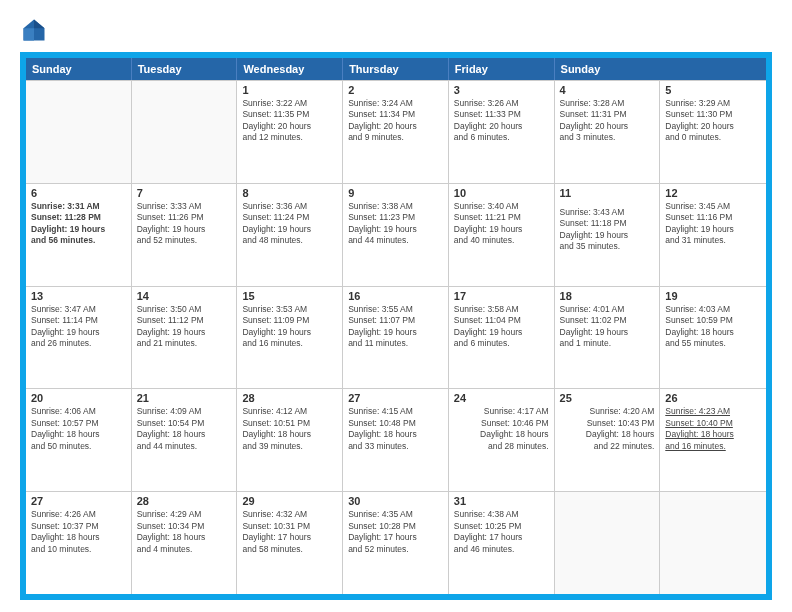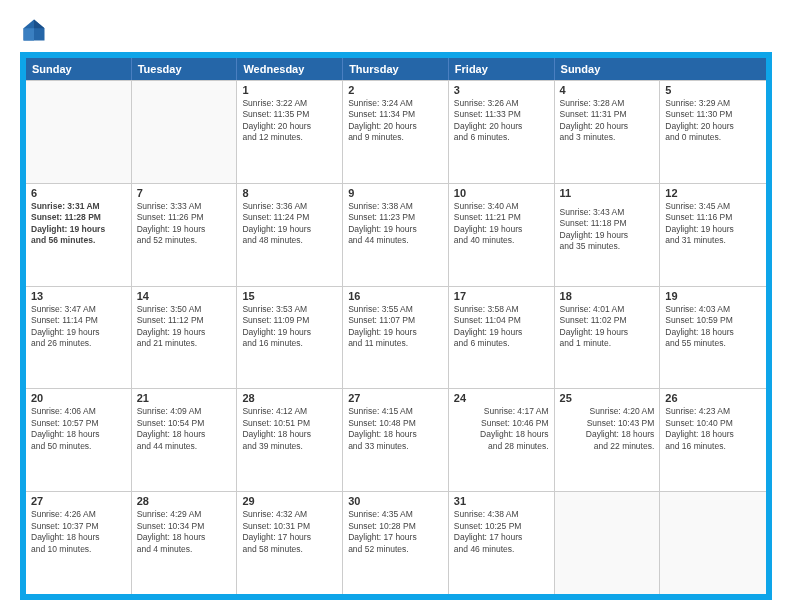--- a/index.html
+++ b/index.html
@@ -324,21 +324,21 @@
           </div>
           <div class="cal-cell">
             <span class="day-num">25</span>
             <div class="cell-text" style="white-space: pre-line; text-align: right;">Sunrise: 4:20 AM
 Sunset: 10:43 PM
 Daylight: 18 hours
 and 22 minutes.</div>
           </div>
           <div class="cal-cell">
             <span class="day-num">26</span>
-            <div class="cell-text" style="white-space: pre-line;">Sunrise: 4:23 AM
+            <div class="cell-text" style="white-space: pre-line; text-decoration: underline;">Sunrise: 4:23 AM
 Sunset: 10:40 PM
 Daylight: 18 hours
 and 16 minutes.</div>
           </div>
         </div>
         <div class="cal-row">
           <div class="cal-cell">
             <span class="day-num">27</span>
             <div class="cell-text" style="white-space: pre-line;">Sunrise: 4:26 AM
 Sunset: 10:37 PM

